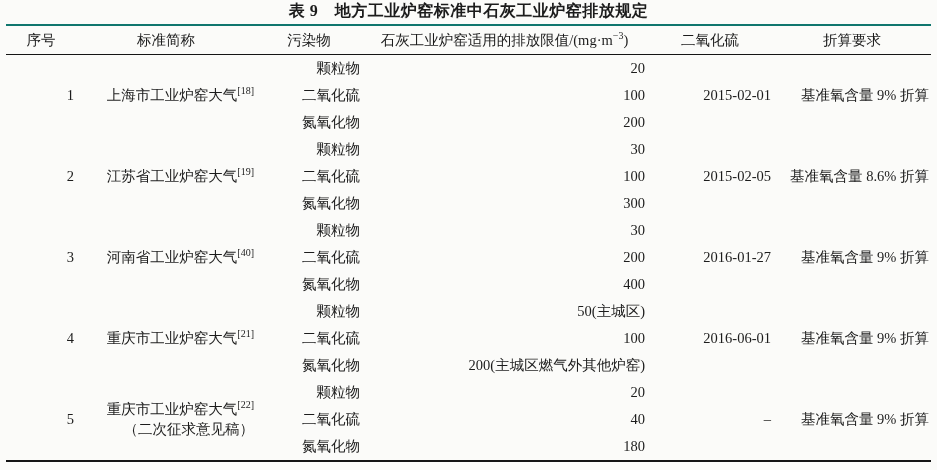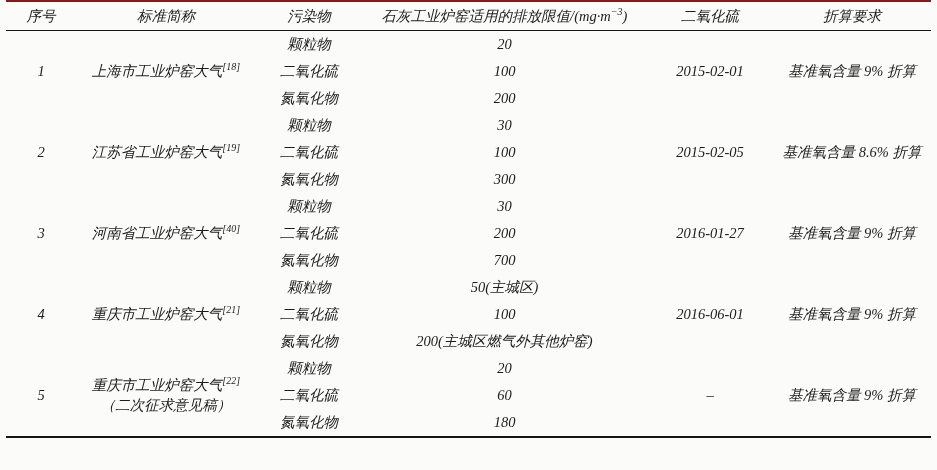--- a/index.html
+++ b/index.html
@@ -23,55 +23,55 @@
     text-align: center;
     font-weight: bold;
     font-size: 16px;
     letter-spacing: 0.5px;
   }
   table.data-table {
     width: 925px;
     margin: 0 auto;
     border-collapse: collapse;
     table-layout: fixed;
-    border-top: 2px solid #7f1d1d;
+    border-top: 2px solid #0f766e;
     border-bottom: 2px solid #151515;
-    font-style: italic;
   }
   table.data-table thead tr {
     border-bottom: 1px solid #151515;
   }
   th, td {
     font-weight: normal;
     font-size: 14.5px;
     text-align: center;
     vertical-align: middle;
     padding: 0 2px;
     overflow: hidden;
     white-space: nowrap;
   }
   thead th { height: 28px; }
-  tbody td { height: 27px; }
+  tbody td { height: 27px; text-align: right; }
   sup {
     font-size: 10px;
     line-height: 0;
   }
   .col-no        { width: 70px; }
   .col-standard  { width: 180px; }
   .col-pollutant { width: 106px; }
   .col-limit     { width: 285px; }
   .col-date      { width: 126px; }
   .col-conv      { width: 158px; }
   td.c-standard { line-height: 1.35; white-space: normal; }
   td.c-standard .std-note { display: block; }
 </style>
 </head>
 <body>
 
 <div class="page">
+  <div class="table-title">表 9　地方工业炉窑标准中石灰工业炉窑排放规定</div>
 
   <table class="data-table">
     <colgroup>
       <col class="col-no">
       <col class="col-standard">
       <col class="col-pollutant">
       <col class="col-limit">
       <col class="col-date">
       <col class="col-conv">
     </colgroup>
@@ -125,21 +125,21 @@
           <td class="c-limit">30</td>
           <td class="c-date" rowspan="3">2016-01-27</td>
           <td class="c-conv" rowspan="3">基准氧含量 9% 折算</td>
         </tr>
         <tr>
           <td class="c-pollutant">二氧化硫</td>
           <td class="c-limit">200</td>
         </tr>
         <tr>
           <td class="c-pollutant">氮氧化物</td>
-          <td class="c-limit">700</td>
+          <td class="c-limit">400</td>
         </tr>
         <tr>
           <td class="c-no" rowspan="3">4</td>
           <td class="c-standard" rowspan="3"><span>重庆市工业炉窑大气</span><sup>[21]</sup></td>
           <td class="c-pollutant">颗粒物</td>
           <td class="c-limit">50(主城区)</td>
           <td class="c-date" rowspan="3">2016-06-01</td>
           <td class="c-conv" rowspan="3">基准氧含量 9% 折算</td>
         </tr>
         <tr>
@@ -153,21 +153,21 @@
         <tr>
           <td class="c-no" rowspan="3">5</td>
           <td class="c-standard" rowspan="3"><span>重庆市工业炉窑大气</span><sup>[22]</sup><span class="std-note">（二次征求意见稿）</span></td>
           <td class="c-pollutant">颗粒物</td>
           <td class="c-limit">20</td>
           <td class="c-date" rowspan="3">–</td>
           <td class="c-conv" rowspan="3">基准氧含量 9% 折算</td>
         </tr>
         <tr>
           <td class="c-pollutant">二氧化硫</td>
-          <td class="c-limit">60</td>
+          <td class="c-limit">40</td>
         </tr>
         <tr>
           <td class="c-pollutant">氮氧化物</td>
           <td class="c-limit">180</td>
         </tr>
       </tbody>
   </table>
 </div>
 
 </body></html>

